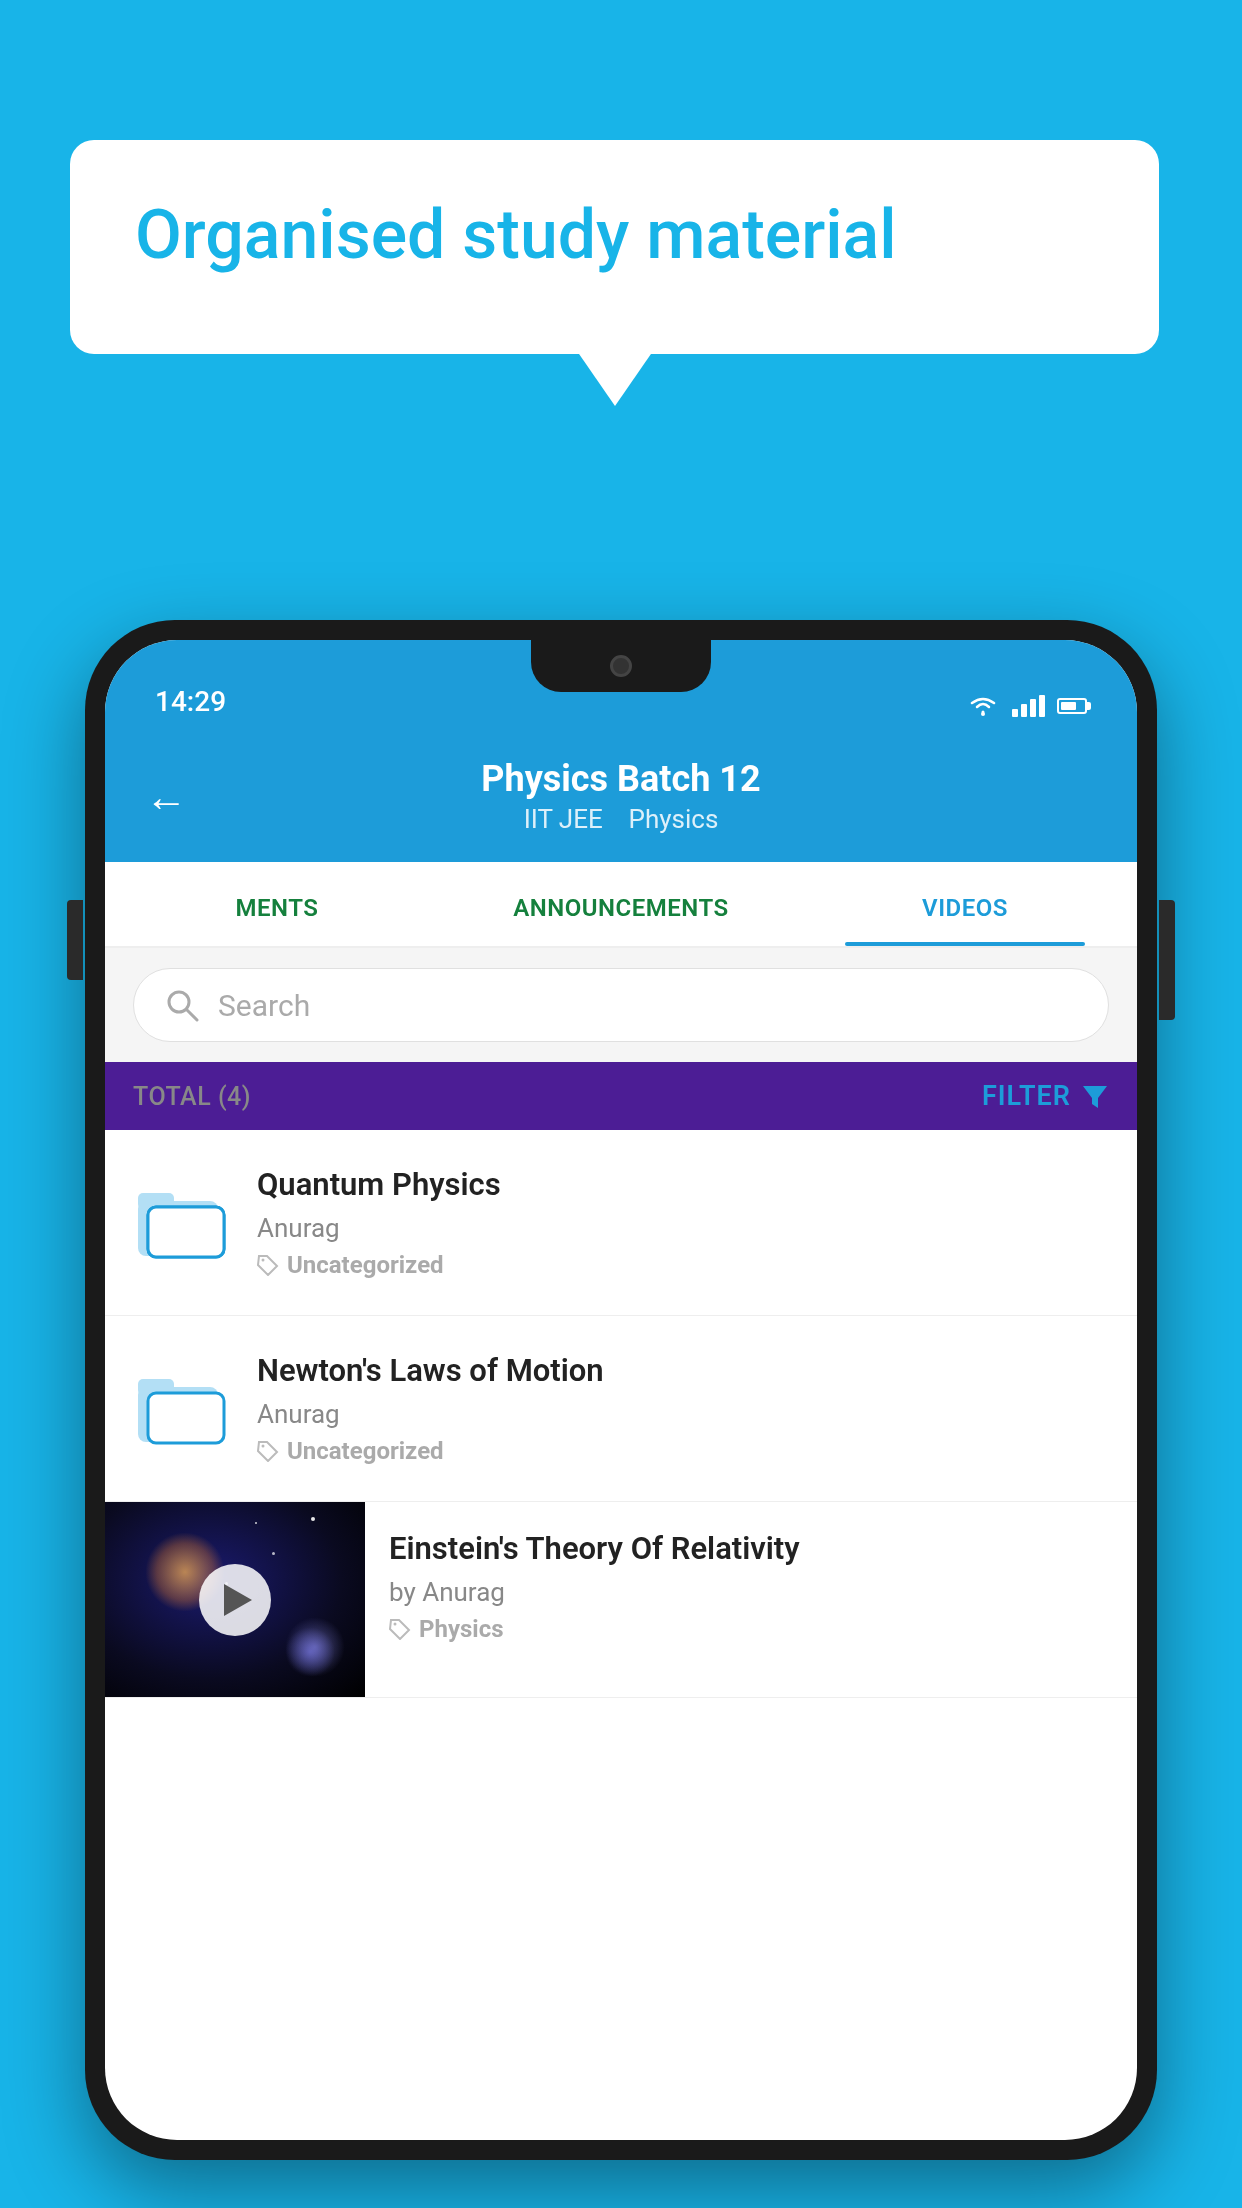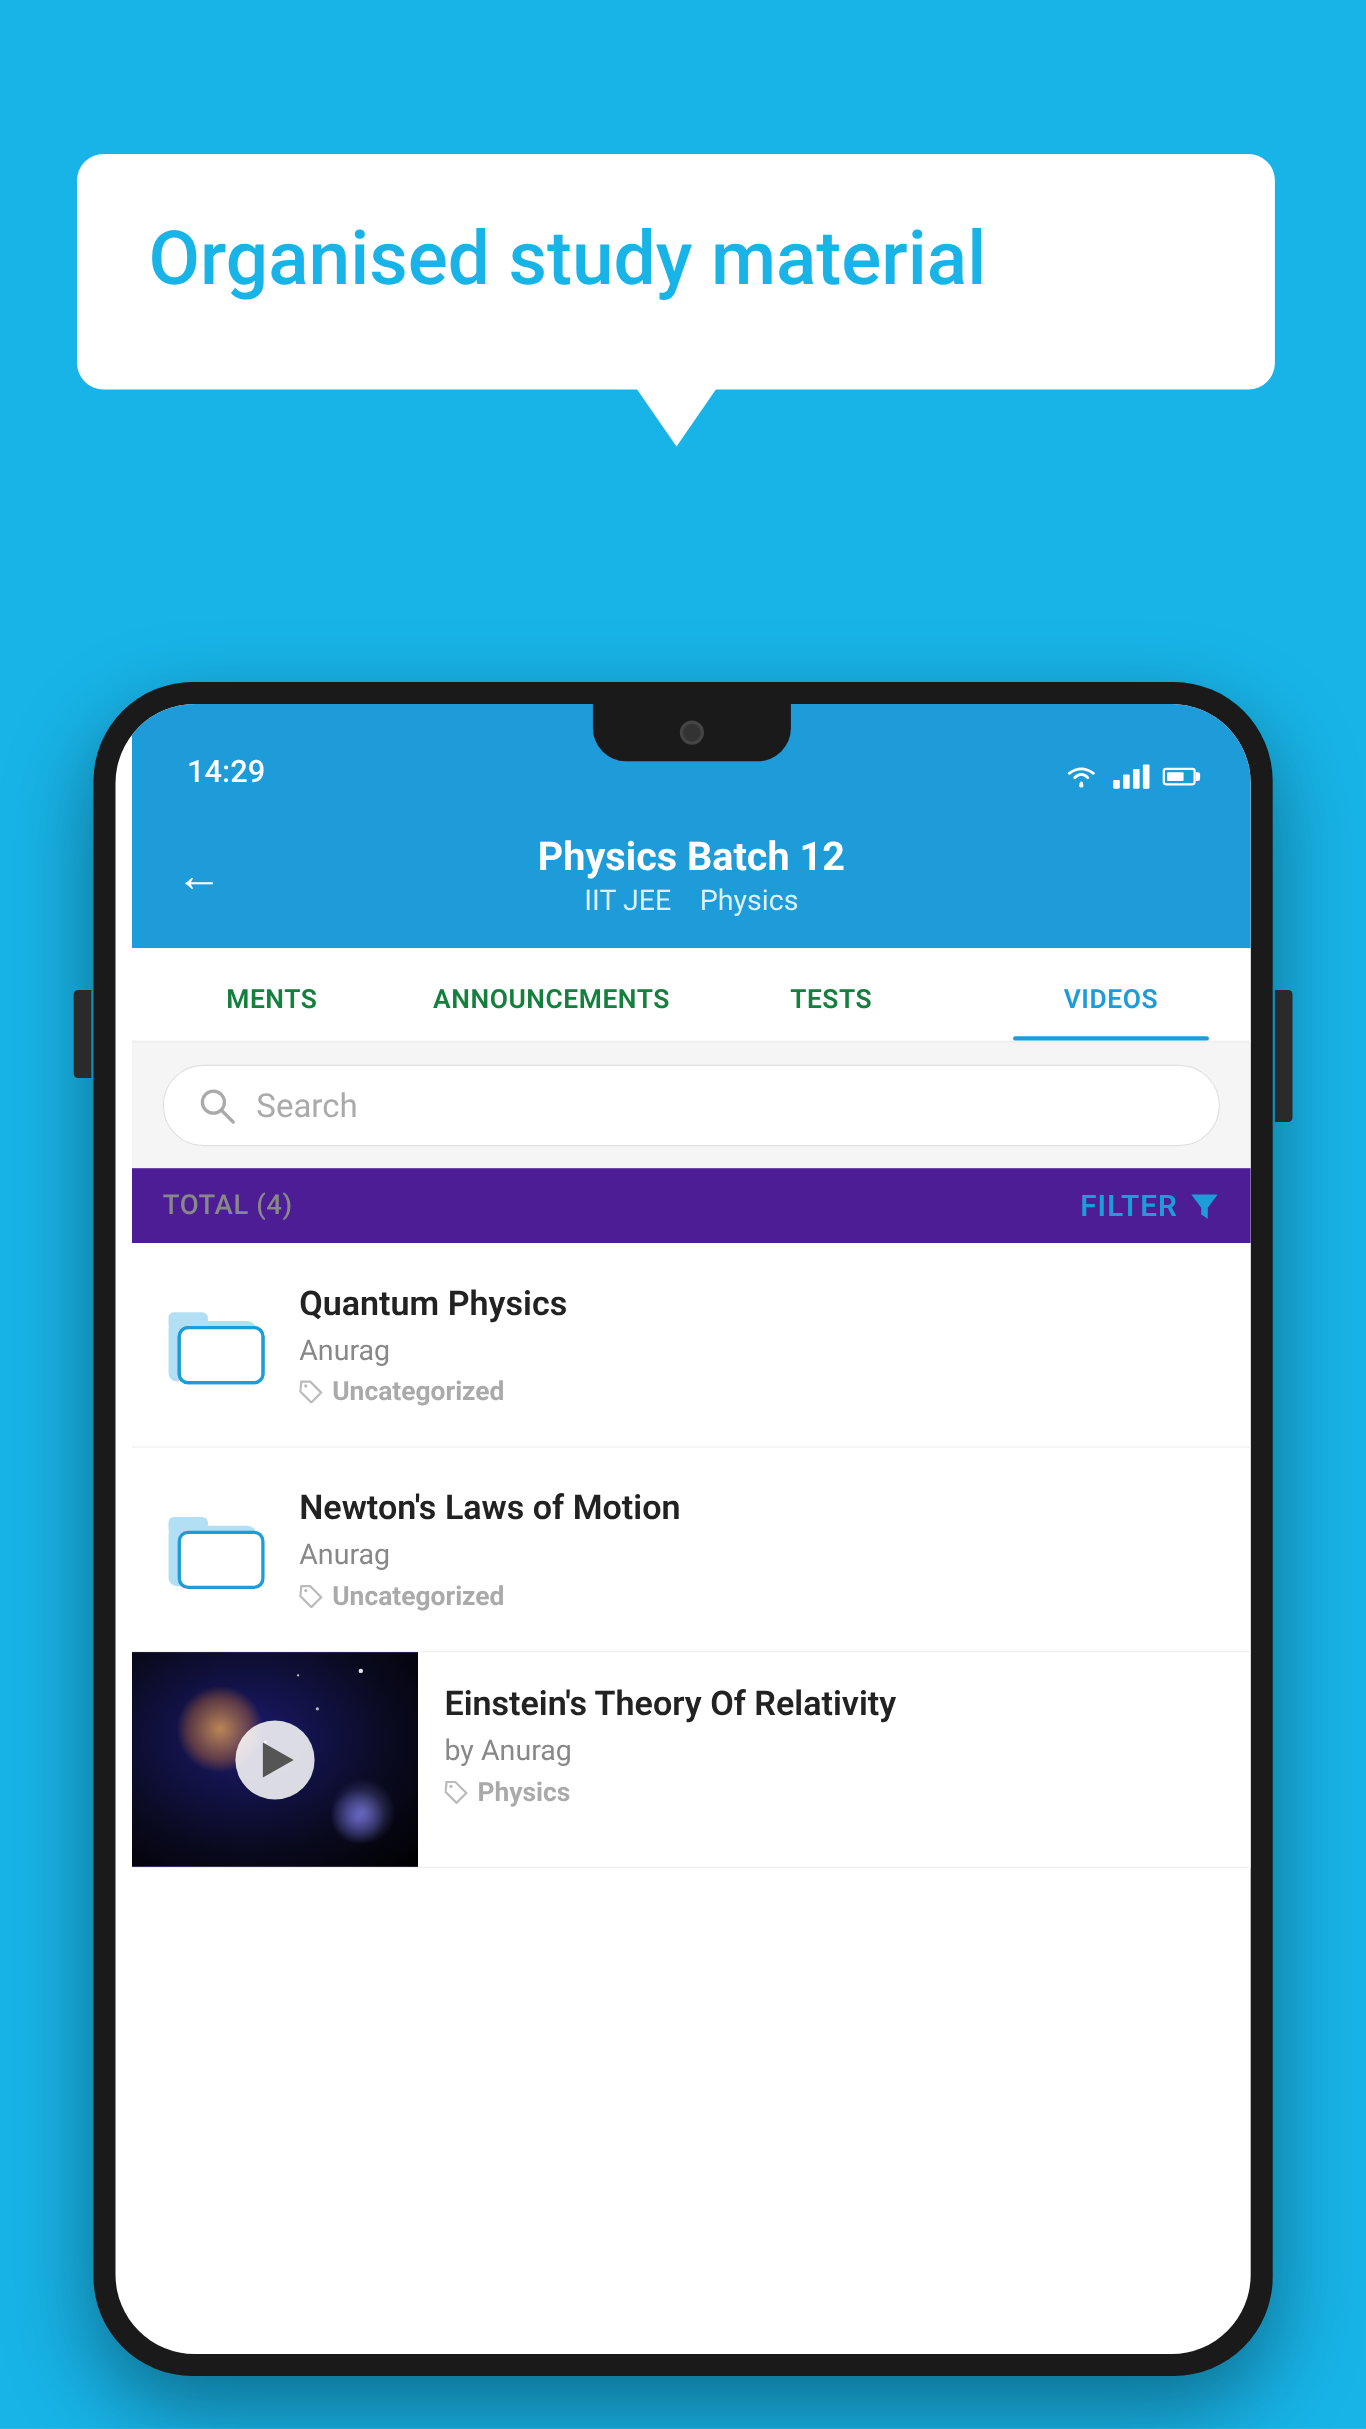--- a/index.html
+++ b/index.html
@@ -96,21 +96,20 @@
       border-radius: 0 4px 4px 0;
     }
 
     .phone-inner {
       background: white;
       border-radius: 72px;
       overflow: hidden;
       width: 100%;
       height: 100%;
       position: relative;
-      padding-left: 15px;
     }
 
     
     .phone-status-bar {
       background: #1d9cd9;
       height: 90px;
       display: flex;
       align-items: flex-end;
       padding: 0 50px 12px;
       position: relative;
@@ -485,21 +484,20 @@
             &nbsp;&nbsp;
             <span>Physics</span>
           </div>
         </div>
         <div style="width:42px;"></div>
       </div>
 
       <div class="tabs-bar">
         <div class="tab-item">MENTS</div>
         <div class="tab-item">ANNOUNCEMENTS</div>
-        <div class="tab-item">TESTS</div>
         <div class="tab-item active">VIDEOS</div>
       </div>
 
       <div class="search-container">
         <div class="search-bar">
           <svg width="36" height="36" viewBox="0 0 36 36">
             <circle cx="15" cy="15" r="10" stroke="#aaa" stroke-width="3" fill="none"></circle>
             <line x1="23" y1="23" x2="33" y2="33" stroke="#aaa" stroke-width="3" stroke-linecap="round"></line>
           </svg>
           <span class="search-placeholder">Search</span>

